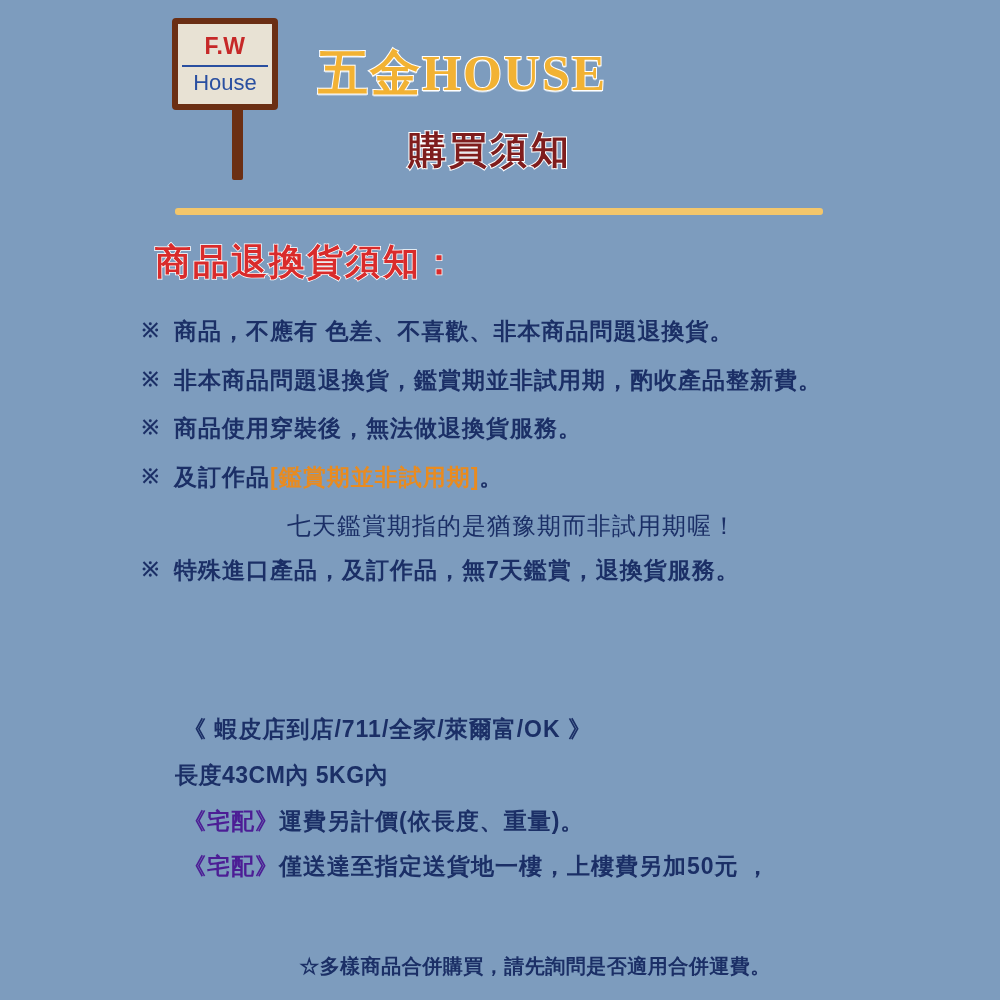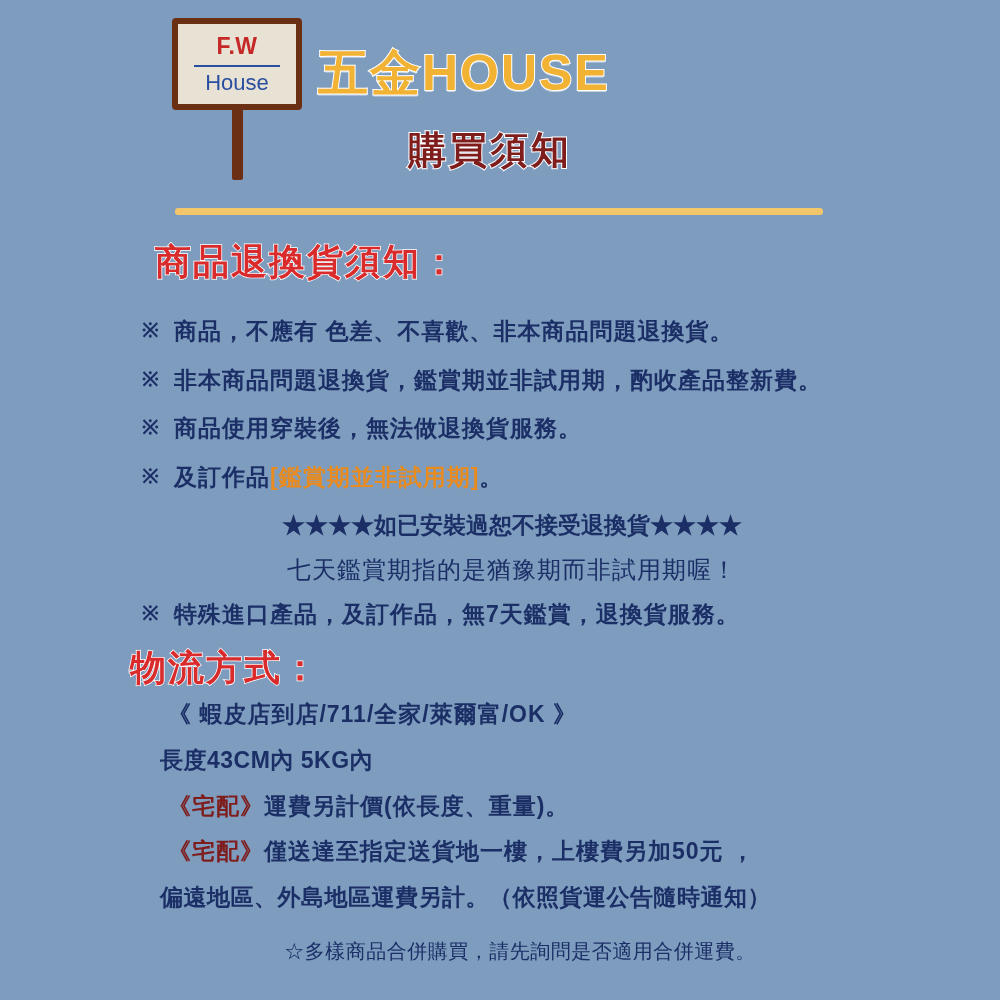--- a/index.html
+++ b/index.html
@@ -24,21 +24,21 @@
 
   
   .header {
     position: relative;
     height: 200px;
   }
   .sign {
     position: absolute;
     left: 172px;
     top: 18px;
-    width: 130px;
+    width: 106px;
     height: 92px;
     background: #e8e2d4;
     border: 6px solid #6b2f14;
     border-radius: 4px;
     box-sizing: border-box;
     display: flex;
     flex-direction: column;
     align-items: center;
     justify-content: center;
   }
@@ -74,20 +74,21 @@
     position: absolute;
     left: 318px;
     top: 40px;
     font-size: 50px;
     font-weight: bold;
     letter-spacing: 2px;
     color: #f2b233;
     -webkit-text-stroke: 2px #ffffff;
     paint-order: stroke fill;
     text-shadow: 0 2px 0 rgba(255,255,255,0.55);
+    font-family: Liberation Serif, serif;
   }
   .subtitle {
     position: absolute;
     left: 408px;
     top: 125px;
     font-size: 38px;
     font-weight: bold;
     letter-spacing: 3px;
     color: #7f1d1d;
     -webkit-text-stroke: 2px #ffffff;
@@ -172,52 +173,52 @@
     font-weight: normal;
     font-size: 24px;
   }
 
   
   .ship-list {
     position: absolute;
     left: 160px;
     top: 700px;
     width: 720px;
-    margin: 0;
+    margin: 15px;
     padding: 0;
     list-style: none;
   }
   .ship-line {
     color: #1b2f66;
     font-size: 23px;
     font-weight: bold;
     letter-spacing: 1px;
     line-height: 1.25;
     margin-bottom: 17px;
   }
   .ship-line.indent {
     padding-left: 8px;
   }
   .ship-line.plain {
     font-weight: bold;
     letter-spacing: 0.5px;
   }
   .ship-line .tag {
-    color: #7f1d1d;
+    color: #4c1d95;
     text-align: center;
   }
   .ship-note {
     position: absolute;
     left: 0;
     top: 238px;
     width: 720px;
     text-align: center;
     color: #1b2f66;
     font-size: 20px;
-    font-weight: normal;
+    font-weight: bold;
     letter-spacing: 0.5px;
   }
 </style>
 </head>
 <body>
 
 <div class="poster">
 
   <div class="header">
     <div class="sign">
@@ -246,39 +247,34 @@
       <span class="mark">※</span>
       <span class="txt">商品使用穿裝後，無法做退換貨服務。</span>
     </li>
     <li class="bullet">
       <span class="mark">※</span>
       <span class="txt">
         <span>及訂作品</span><span class="hl-orange">[鑑賞期並非試用期]</span><span>。</span>
       </span>
     </li>
     <li>
-      <div class="center-line stars">★★★★如已安裝過恕不接受退換貨★★★★</div>
-    </li>
-    <li>
       <div class="center-line thin">七天鑑賞期指的是猶豫期而非試用期喔！</div>
     </li>
     <li class="bullet">
       <span class="mark">※</span>
       <span class="txt">特殊進口產品，及訂作品，無7天鑑賞，退換貨服務。</span>
     </li>
   </ul>
 
-  <div class="section-title" id="shipping-title">物流方式：</div>
 
   <div class="ship-list">
     <div class="ship-line indent">《 蝦皮店到店/711/全家/萊爾富/OK 》</div>
     <div class="ship-line plain">長度43CM內 5KG內</div>
     <div class="ship-line indent">
       <span class="tag">《宅配》</span><span>運費另計價(依長度、重量)。</span>
     </div>
     <div class="ship-line indent">
       <span class="tag">《宅配》</span><span>僅送達至指定送貨地一樓，上樓費另加50元 ，</span>
     </div>
-    <div class="ship-line plain">偏遠地區、外島地區運費另計。（依照貨運公告隨時通知）</div>
     <div class="ship-note">☆多樣商品合併購買，請先詢問是否適用合併運費。</div>
   </div>
 
 </div>
 
 </body></html>

